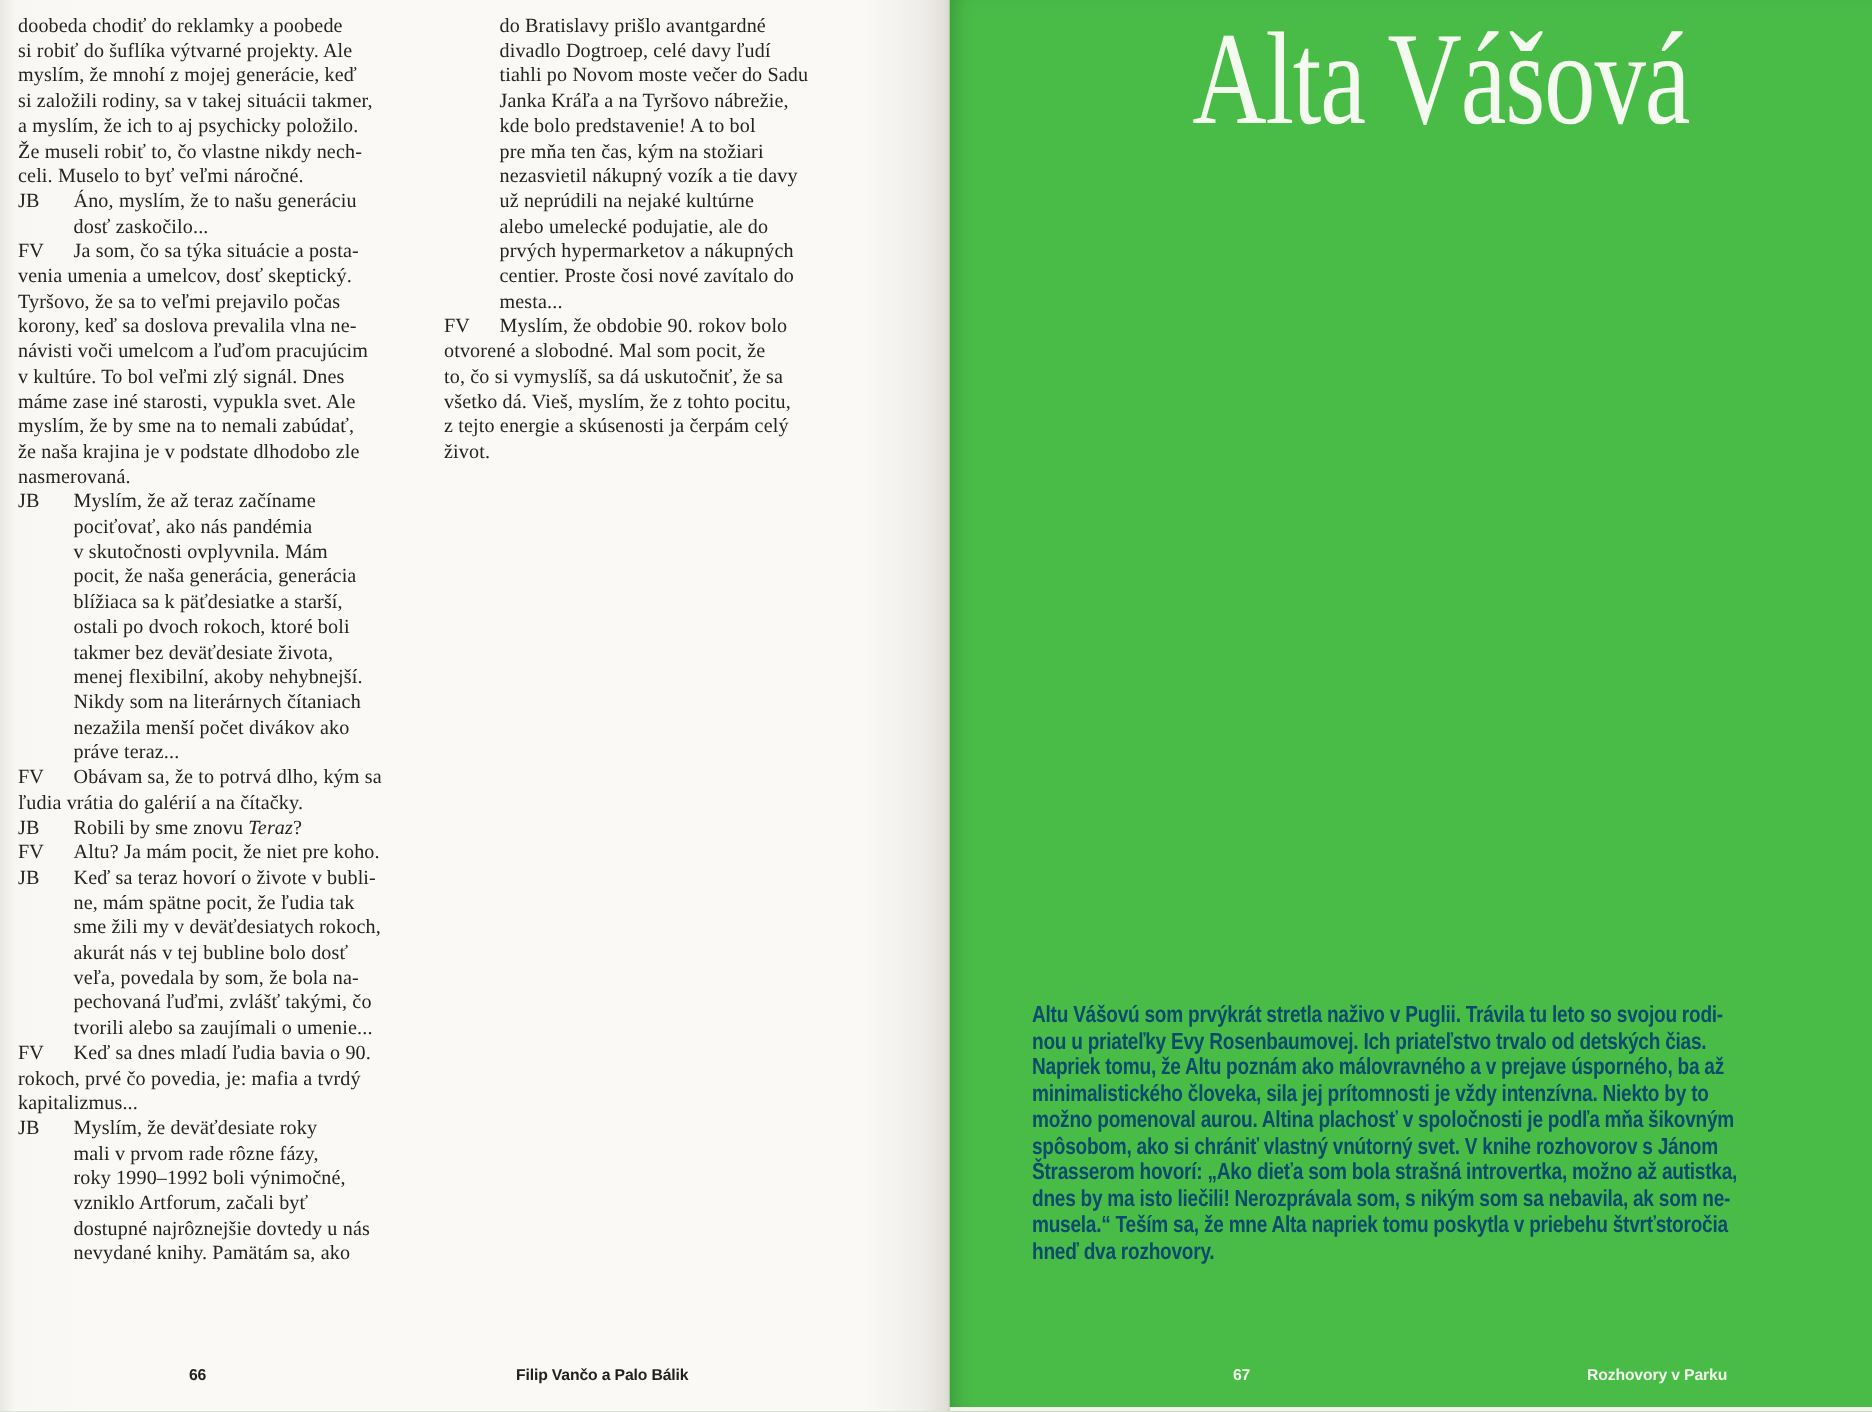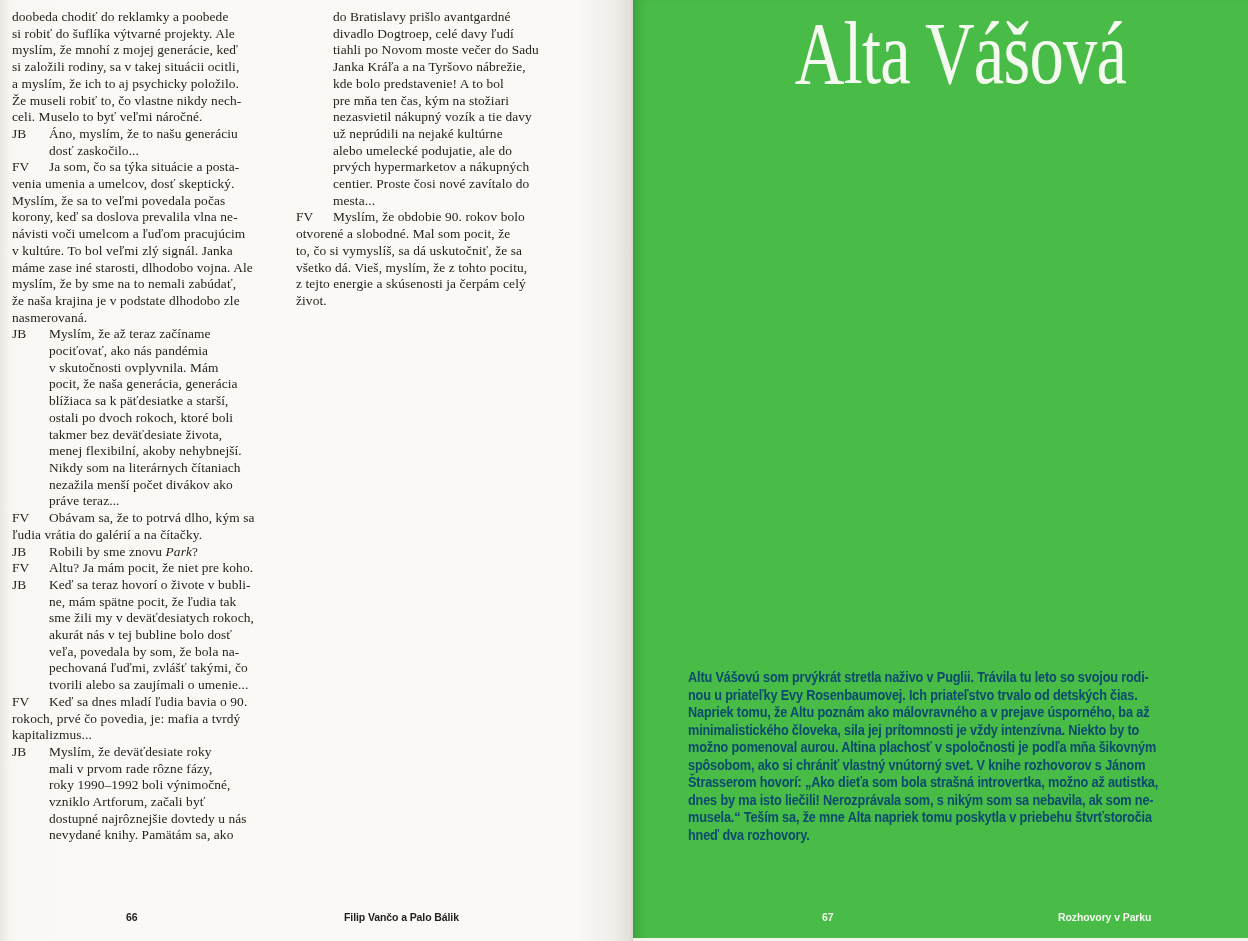--- a/index.html
+++ b/index.html
@@ -71,39 +71,39 @@
 <body>
 
 <div class="spread">
 
   <section class="page-left">
     <div class="col" id="col1">
         <div class="block">
           <div class="line">doobeda chodiť do reklamky a poobede</div>
           <div class="line">si robiť do šuflíka výtvarné projekty. Ale</div>
           <div class="line">myslím, že mnohí z mojej generácie, keď</div>
-          <div class="line">si založili rodiny, sa v takej situácii ocitli,</div>
+          <div class="line">si založili rodiny, sa v takej situácii takmer,</div>
           <div class="line">a myslím, že ich to aj psychicky položilo.</div>
           <div class="line">Že museli robiť to, čo vlastne nikdy nech-</div>
           <div class="line">celi. Muselo to byť veľmi náročné.</div>
         </div>
         <div class="block">
           <span class="speaker">JB</span>
           <div class="line ind">Áno, myslím, že to našu generáciu</div>
           <div class="line ind">dosť zaskočilo...</div>
         </div>
         <div class="block">
           <span class="speaker">FV</span>
           <div class="line ind">Ja som, čo sa týka situácie a posta-</div>
           <div class="line">venia umenia a umelcov, dosť skeptický.</div>
-          <div class="line">Myslím, že sa to veľmi povedala počas</div>
+          <div class="line">Tyršovo, že sa to veľmi prejavilo počas</div>
           <div class="line">korony, keď sa doslova prevalila vlna ne-</div>
           <div class="line">návisti voči umelcom a ľuďom pracujúcim</div>
-          <div class="line">v kultúre. To bol veľmi zlý signál. Janka</div>
-          <div class="line">máme zase iné starosti, dlhodobo vojna. Ale</div>
+          <div class="line">v kultúre. To bol veľmi zlý signál. Dnes</div>
+          <div class="line">máme zase iné starosti, vypukla svet. Ale</div>
           <div class="line">myslím, že by sme na to nemali zabúdať,</div>
           <div class="line">že naša krajina je v podstate dlhodobo zle</div>
           <div class="line">nasmerovaná.</div>
         </div>
         <div class="block">
           <span class="speaker">JB</span>
           <div class="line ind">Myslím, že až teraz začíname</div>
           <div class="line ind">pociťovať, ako nás pandémia</div>
           <div class="line ind">v skutočnosti ovplyvnila. Mám</div>
           <div class="line ind">pocit, že naša generácia, generácia</div>
@@ -115,21 +115,21 @@
           <div class="line ind">nezažila menší počet divákov ako</div>
           <div class="line ind">práve teraz...</div>
         </div>
         <div class="block">
           <span class="speaker">FV</span>
           <div class="line ind">Obávam sa, že to potrvá dlho, kým sa</div>
           <div class="line">ľudia vrátia do galérií a na čítačky.</div>
         </div>
         <div class="block">
           <span class="speaker">JB</span>
-          <div class="line ind">Robili by sme znovu <i>Park</i>?</div>
+          <div class="line ind">Robili by sme znovu <i>Teraz</i>?</div>
         </div>
         <div class="block">
           <span class="speaker">FV</span>
           <div class="line ind">Altu? Ja mám pocit, že niet pre koho.</div>
         </div>
         <div class="block">
           <span class="speaker">JB</span>
           <div class="line ind">Keď sa teraz hovorí o živote v bubli-</div>
           <div class="line ind">ne, mám spätne pocit, že ľudia tak</div>
           <div class="line ind">sme žili my v deväťdesiatych rokoch,</div>

